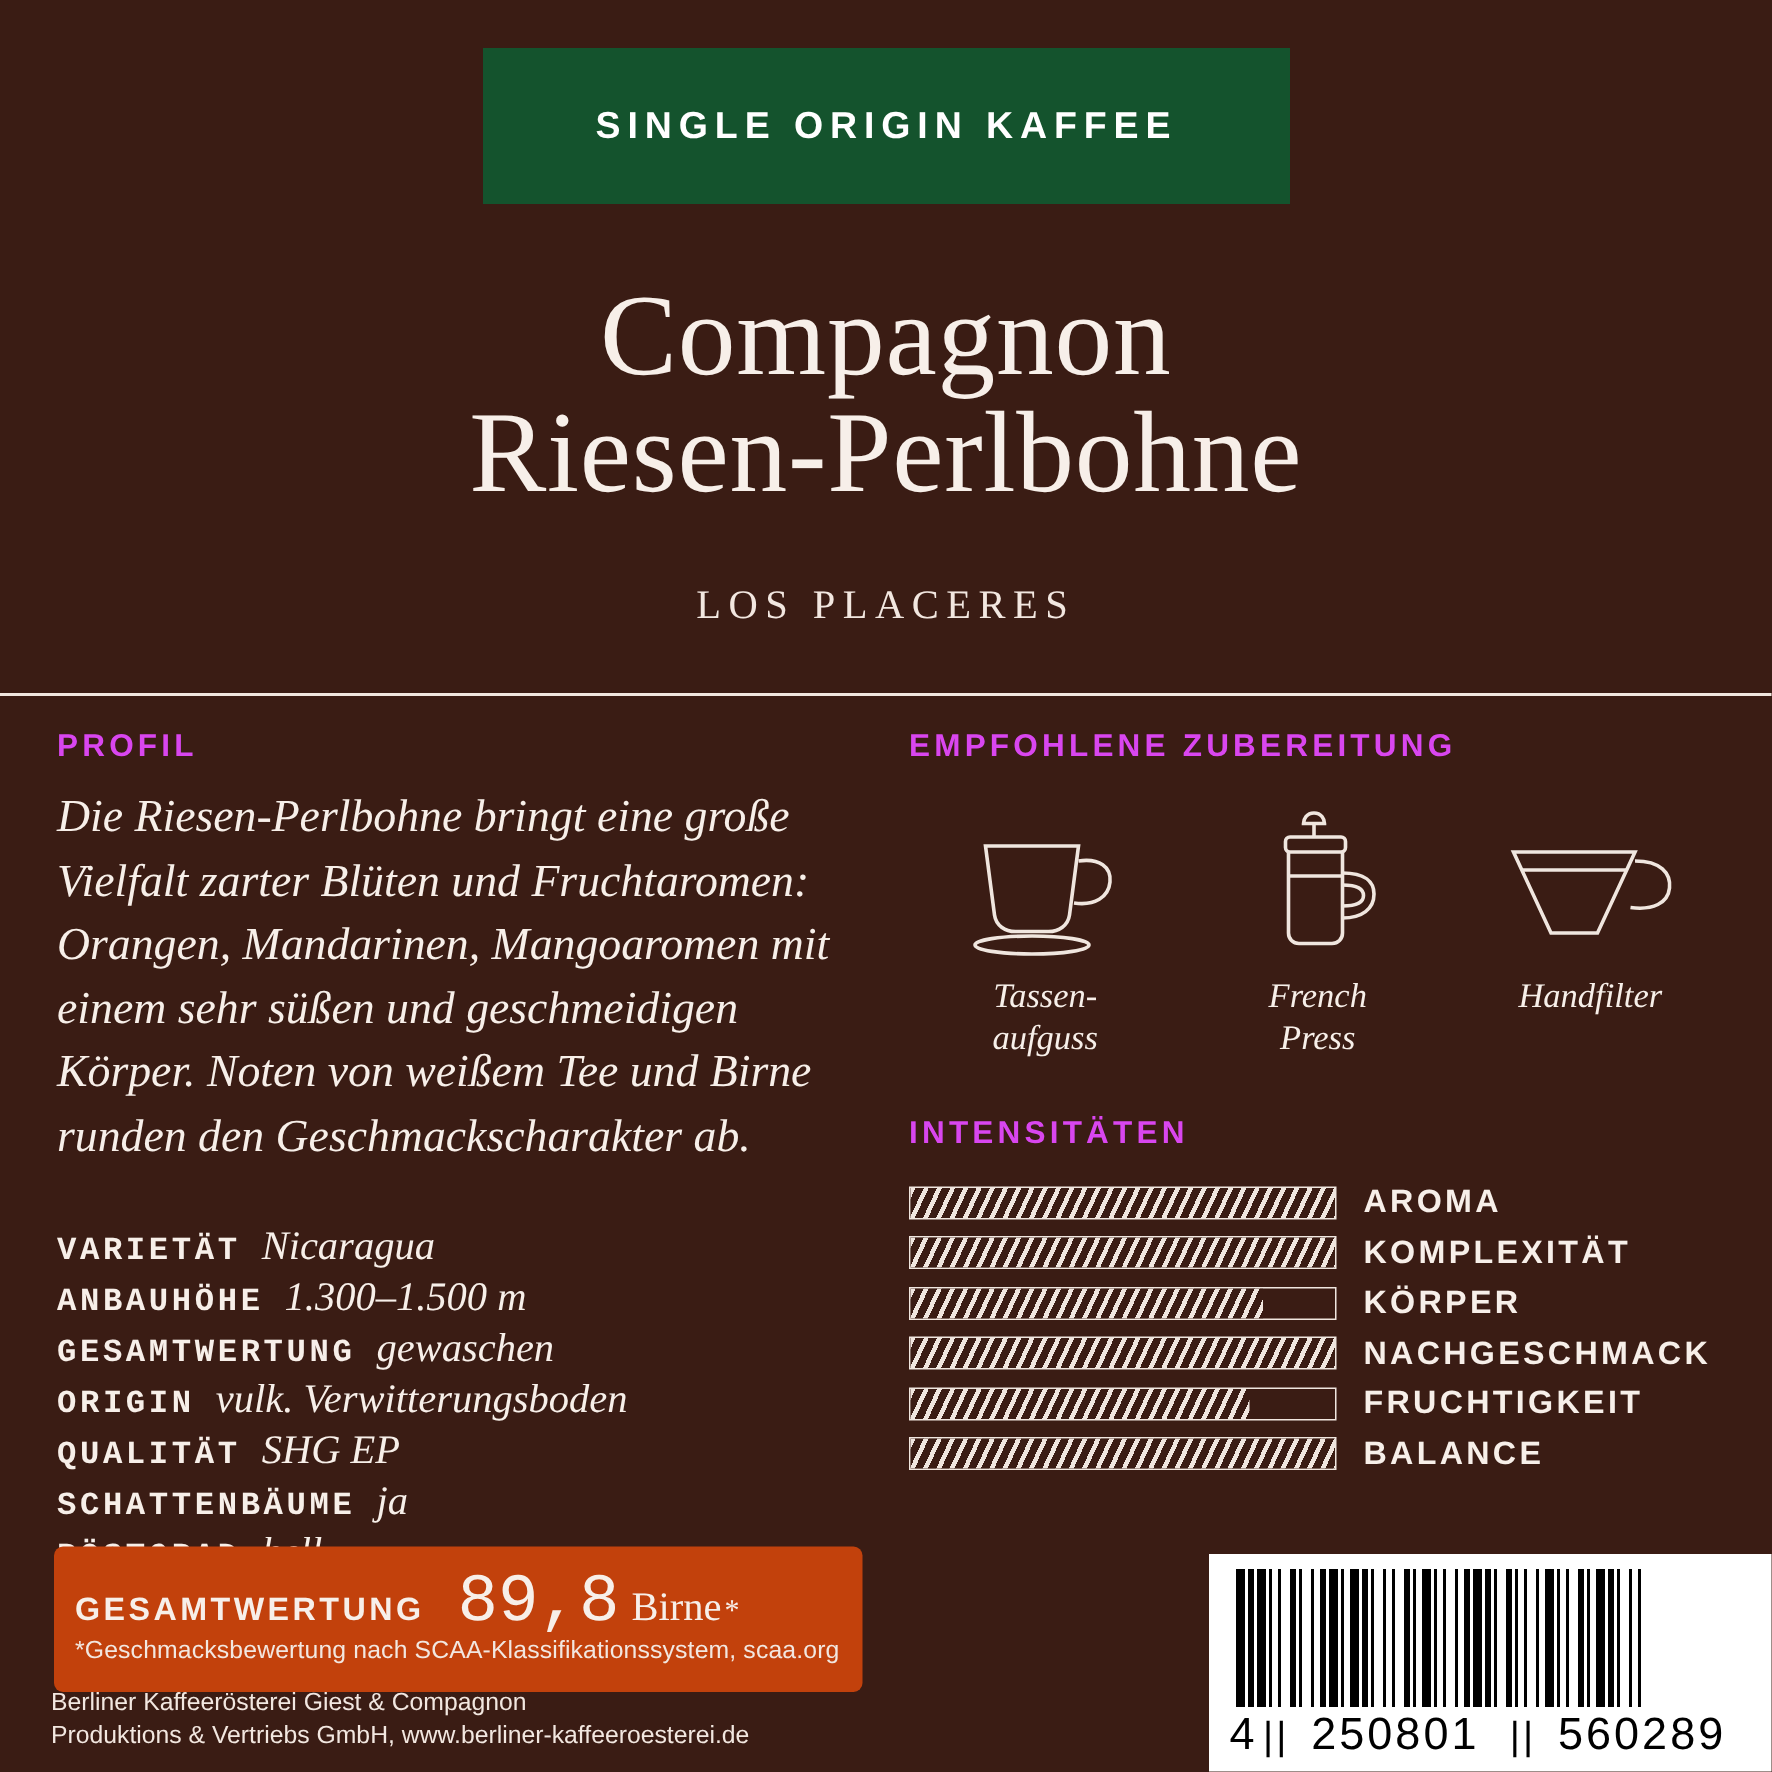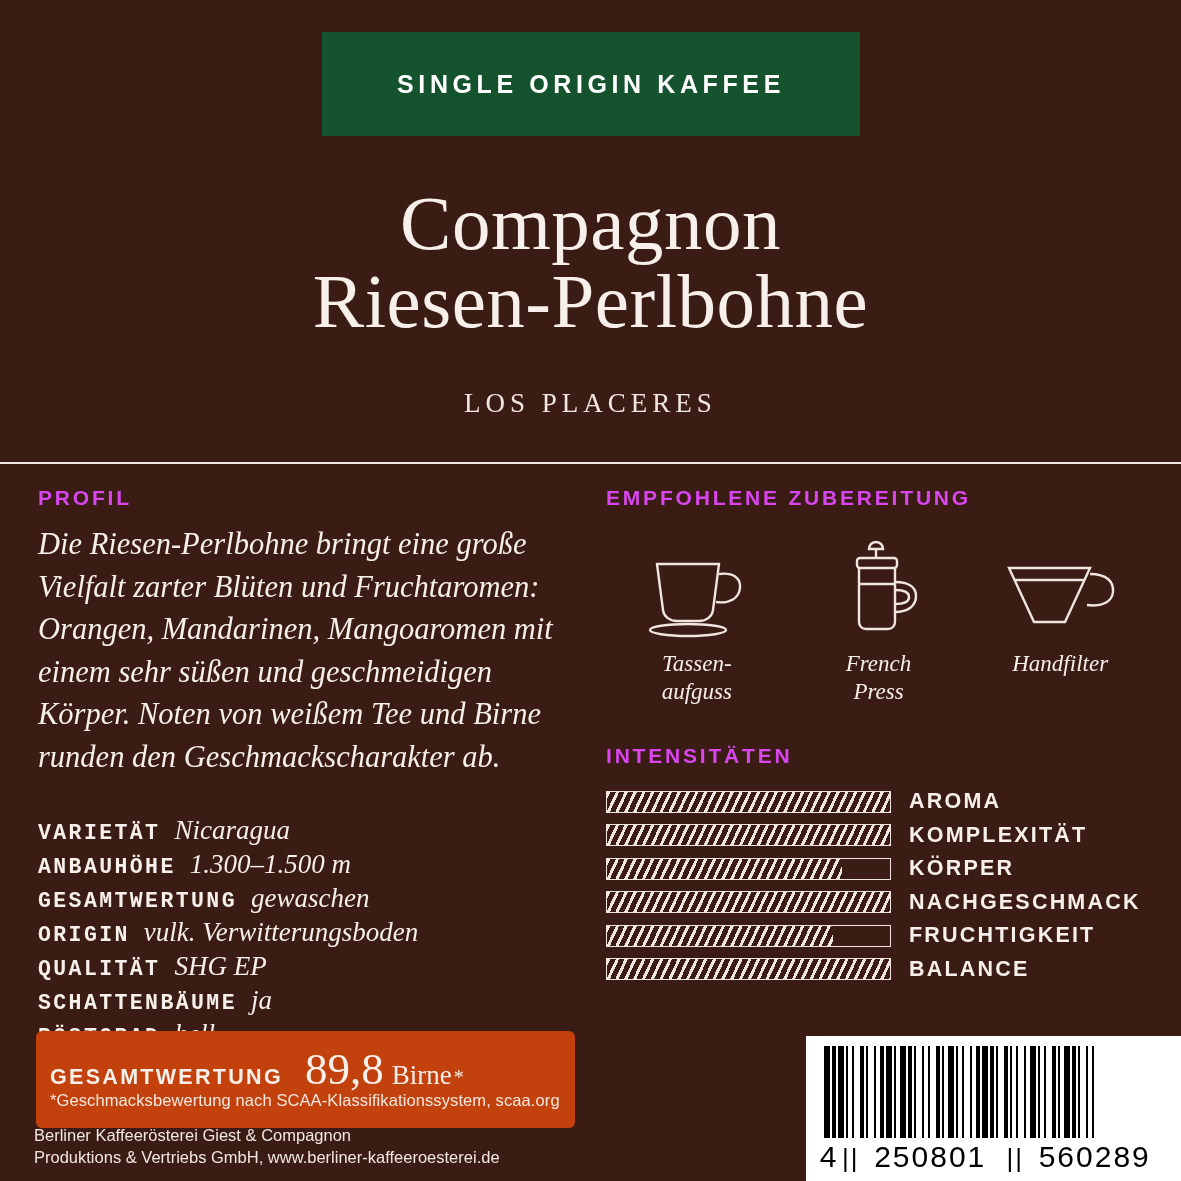--- a/index.html
+++ b/index.html
@@ -137,21 +137,21 @@
     align-items: baseline;
   }
   .score-label {
     font-family: "Liberation Sans", sans-serif;
     font-weight: bold;
     font-size: 21.5px;
     letter-spacing: 2.3px;
     color: #f7efe9;
   }
   .score-value {
-    font-family: Liberation Serif, serif;
+    font-family: Liberation Mono, monospace;
     font-size: 45px;
     margin-left: 22px;
     color: #f7efe9;
   }
   .score-unit {
     font-family: "Liberation Serif", serif;
     font-size: 27px;
     margin-left: 8px;
     color: #f7efe9;
   }

